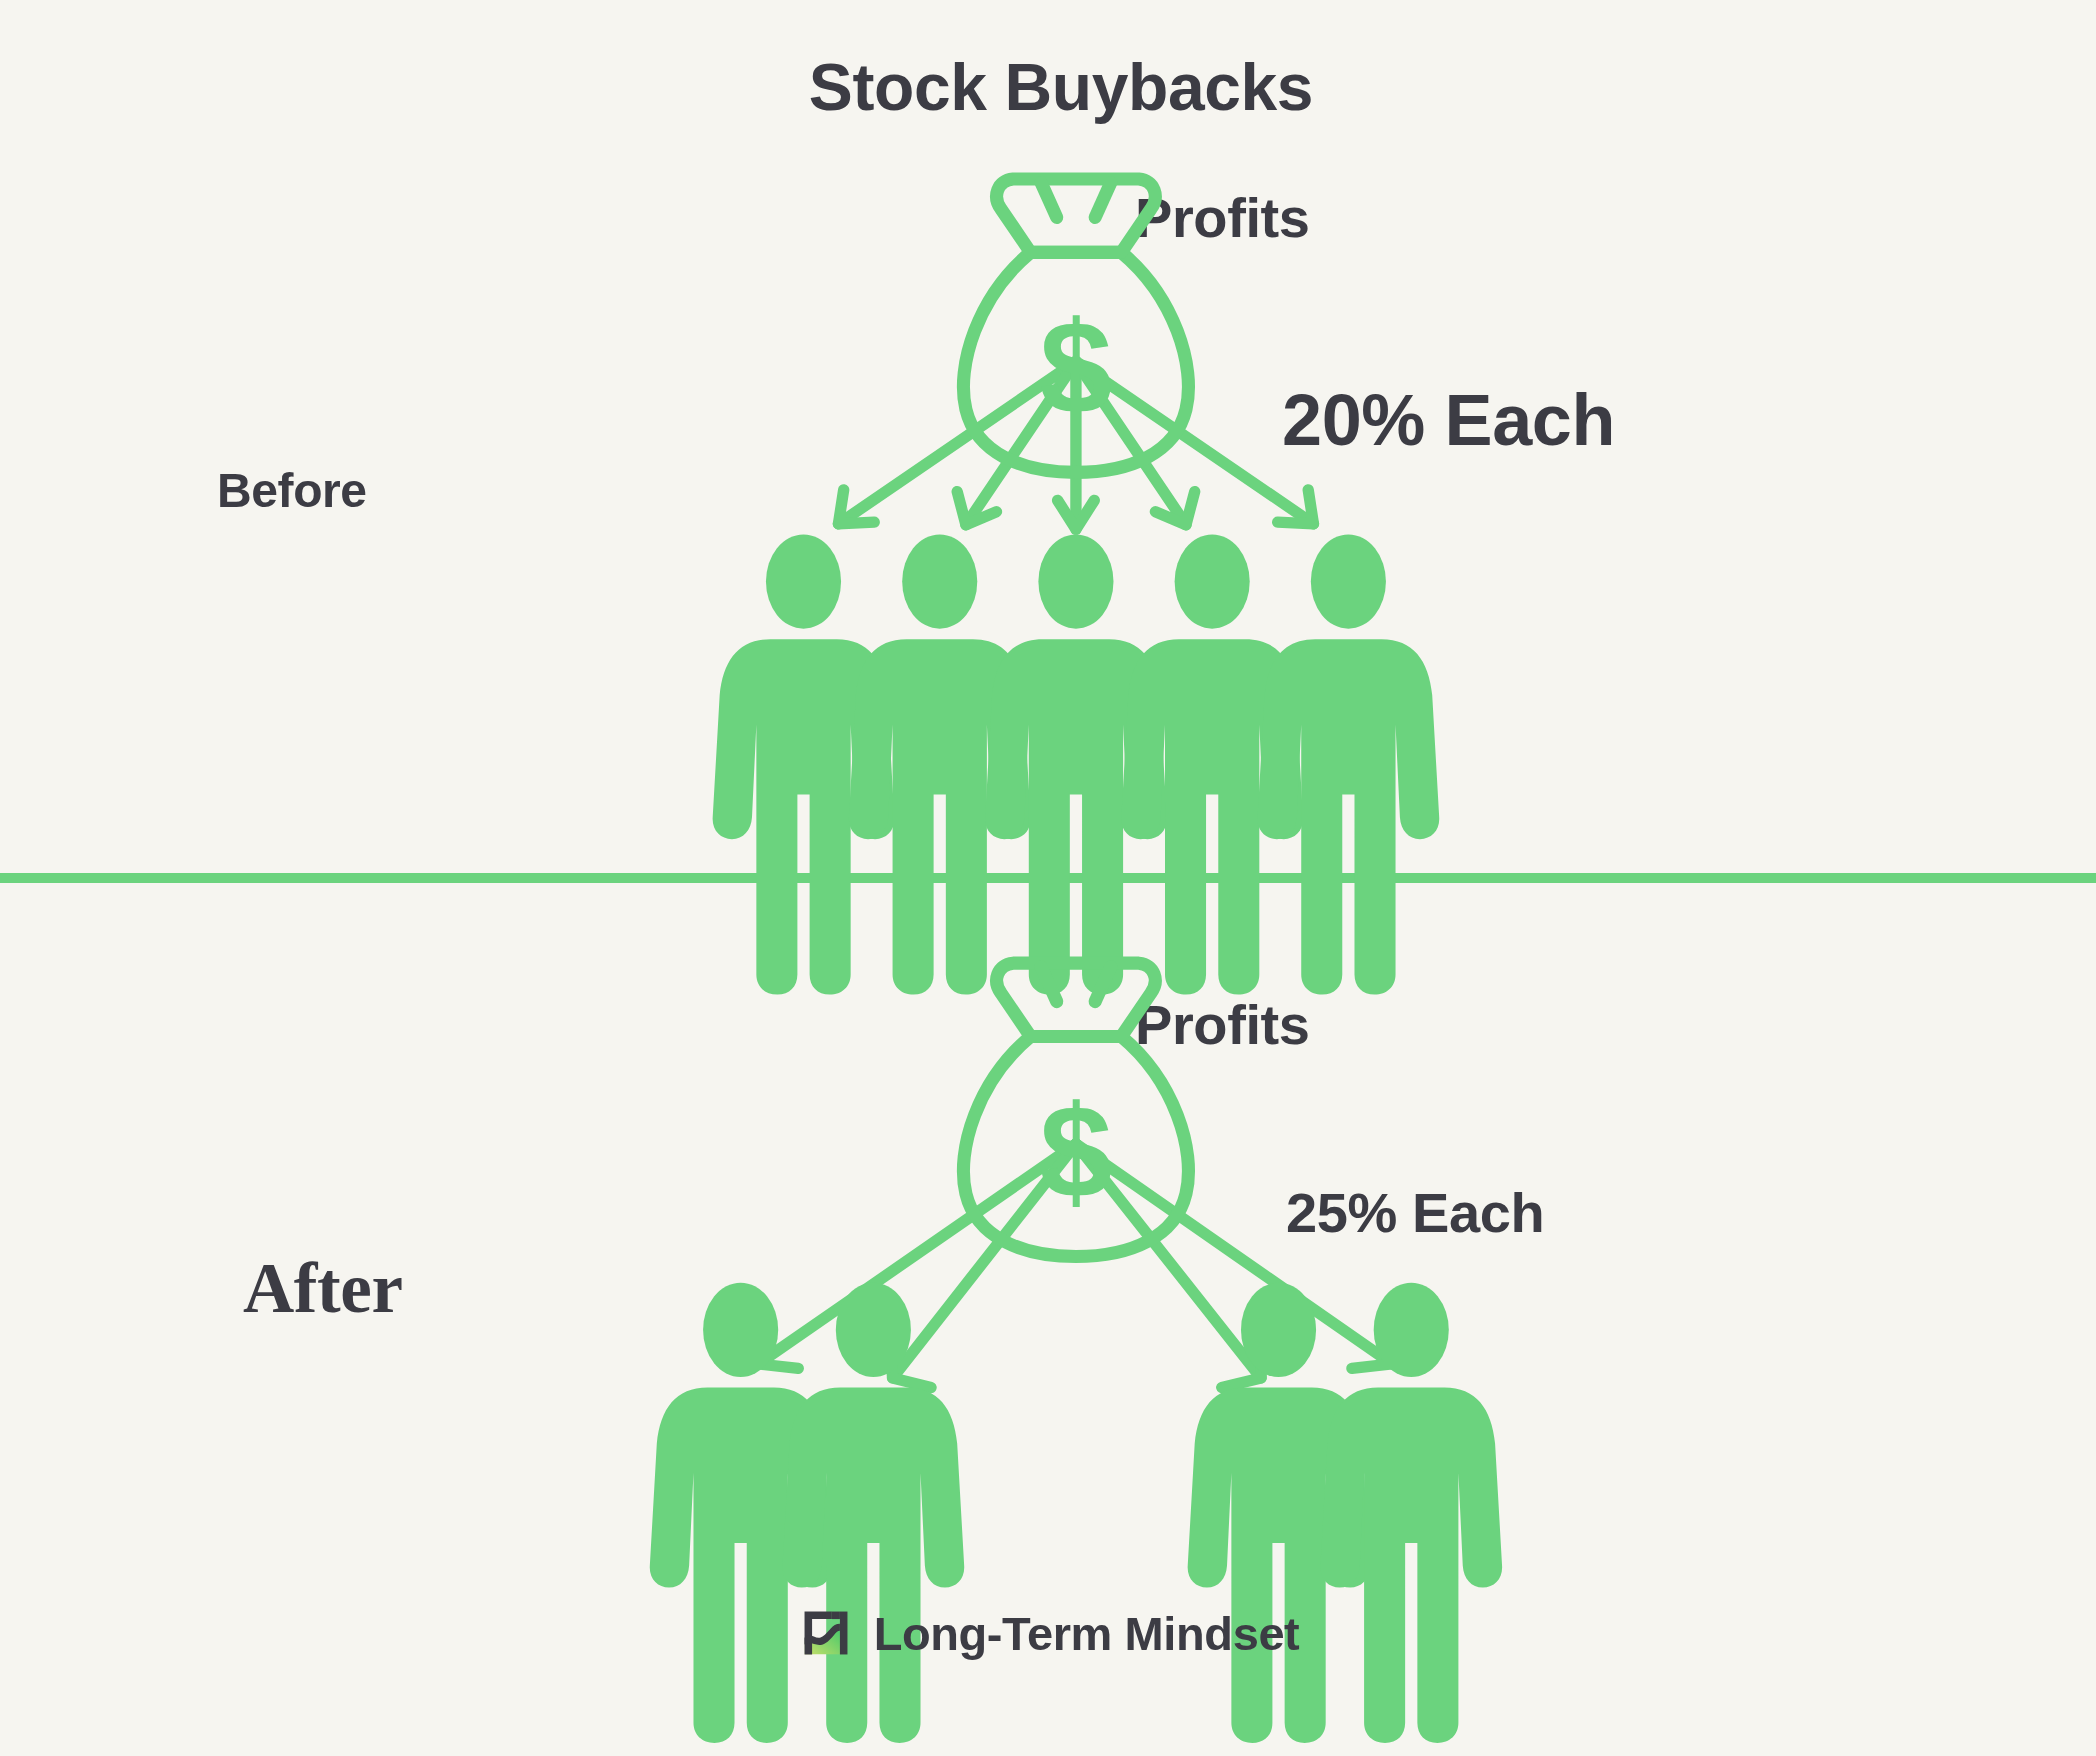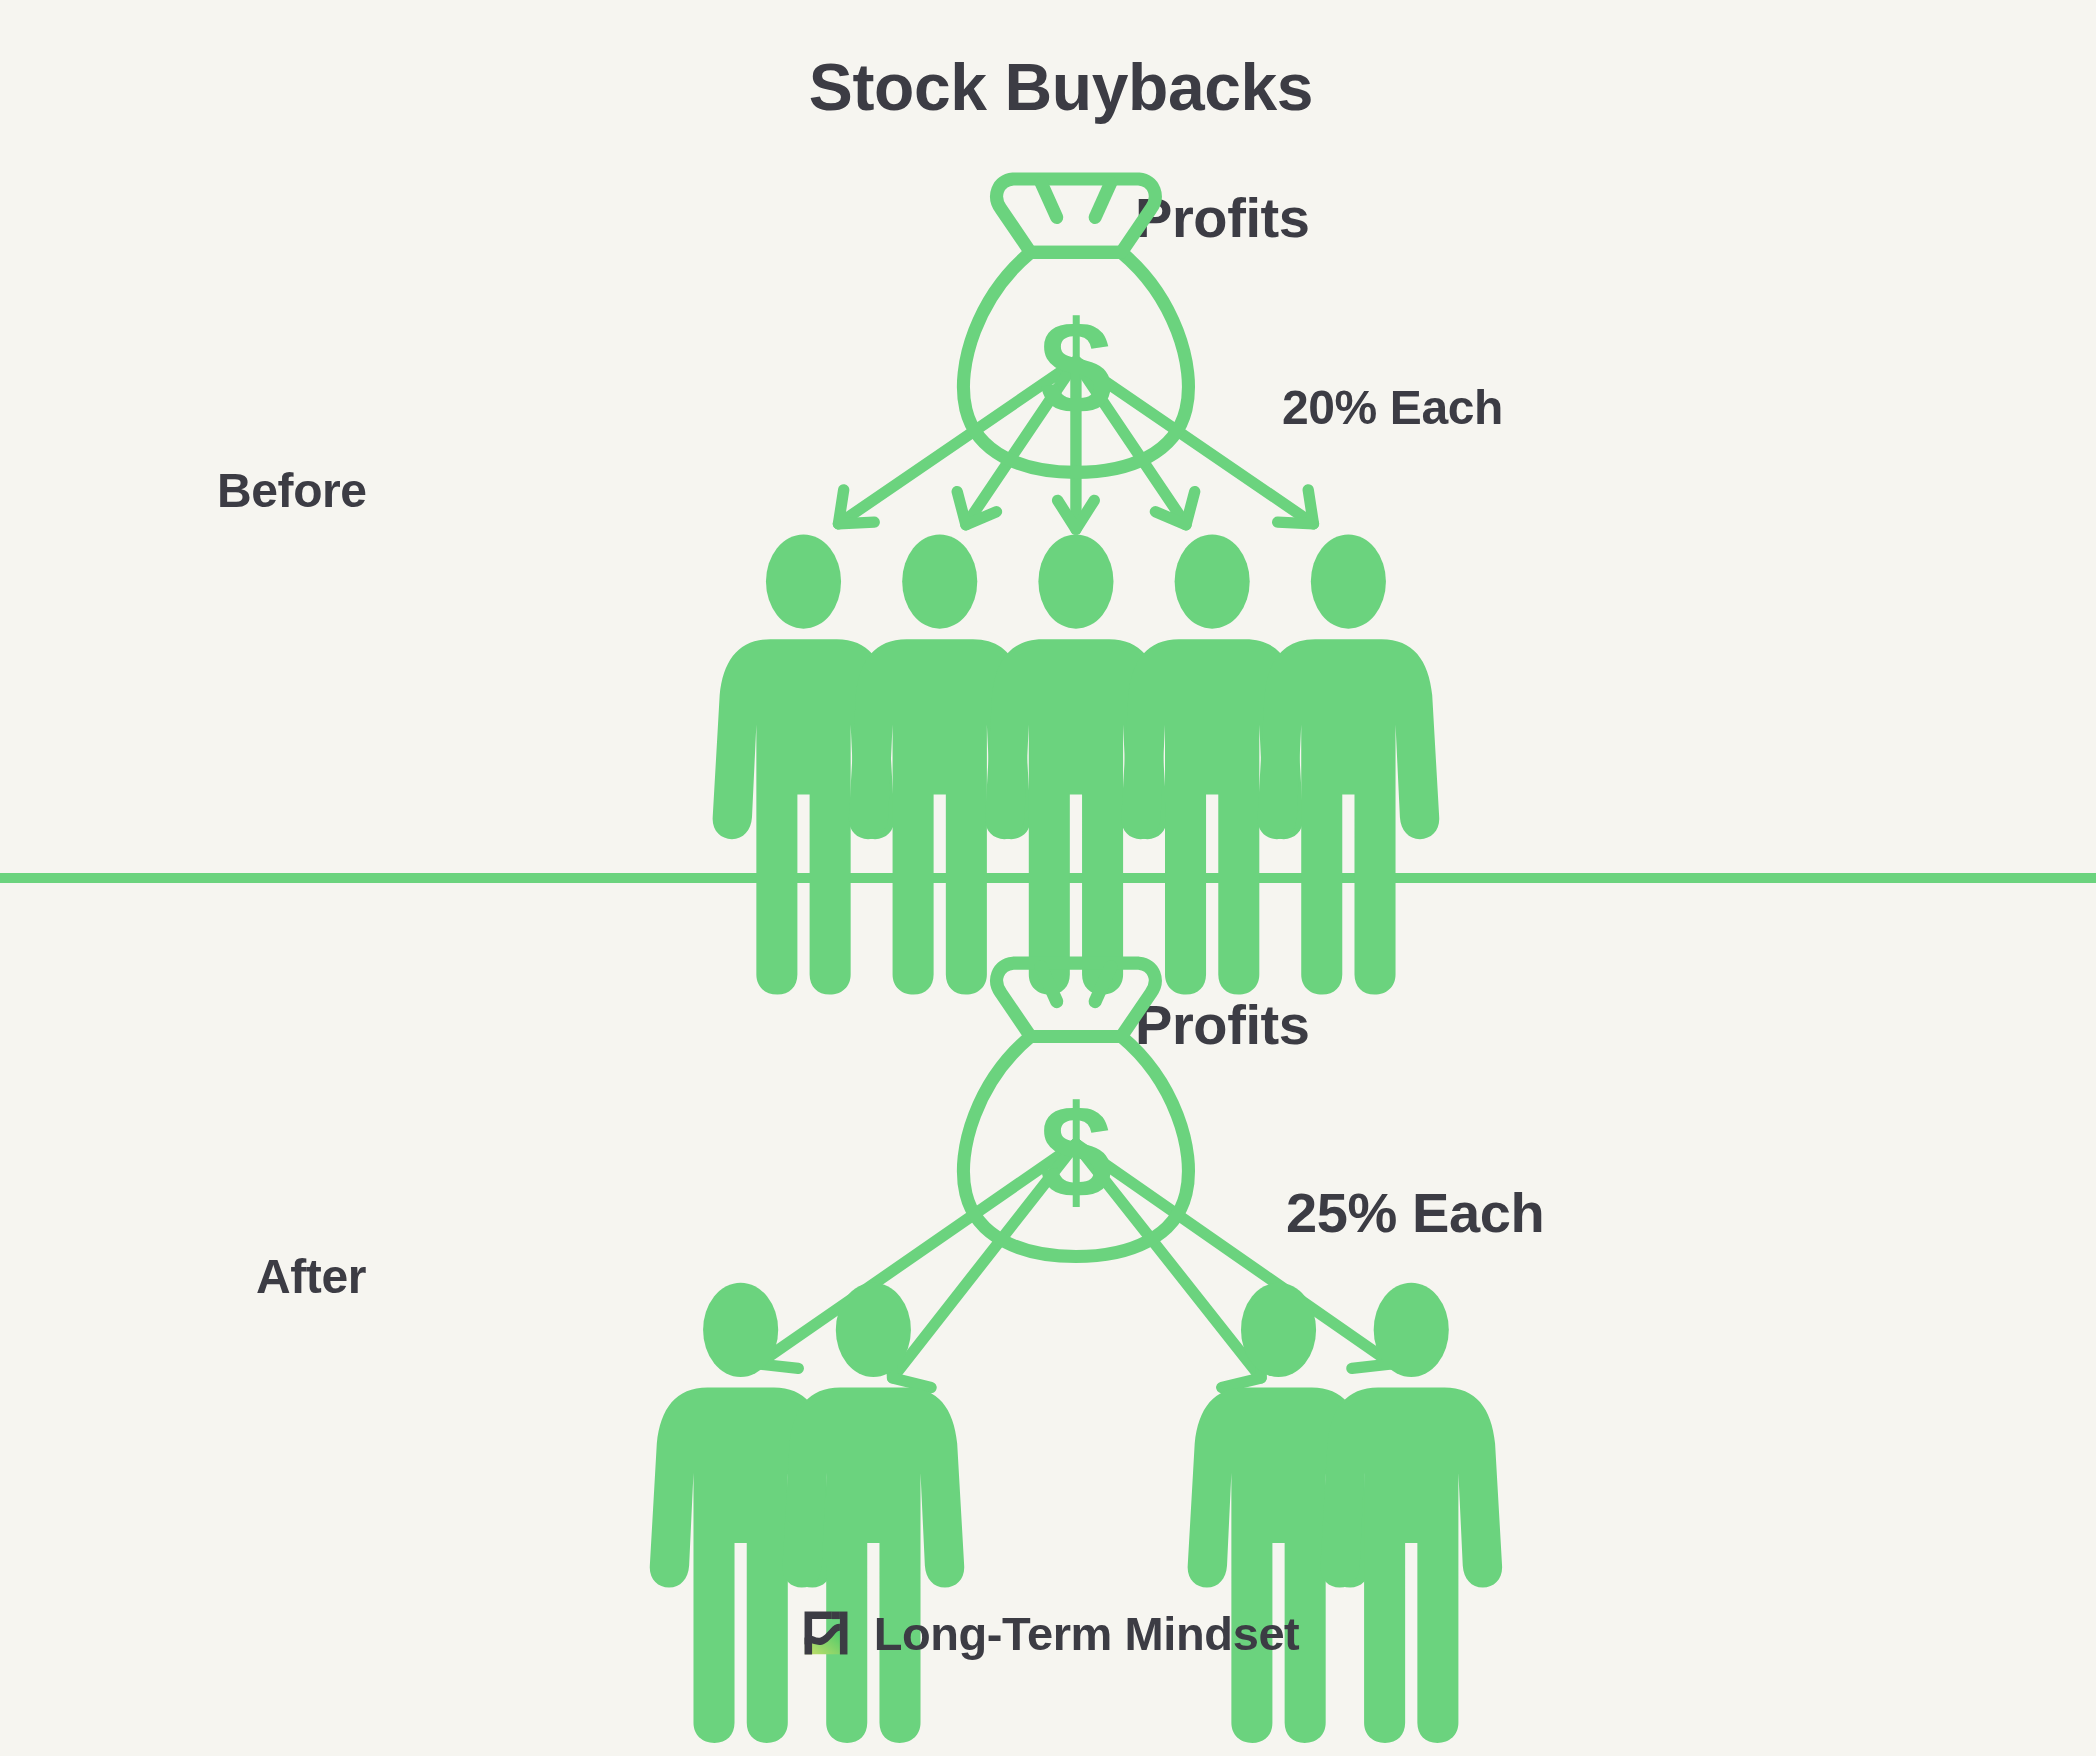--- a/index.html
+++ b/index.html
@@ -36,43 +36,44 @@
     padding-left: 26px;
   }
   #profits-top {
     left: 1135px;
     top: 190px;
     font-size: 56px;
   }
   #pct-top {
     left: 1282px;
     top: 384px;
-    font-size: 48px;
+    font-size: 72px;
     text-align: right;
   }
   #label-before {
     left: 217px;
     top: 467px;
     font-size: 48px;
   }
   #profits-bot {
     left: 1135px;
     top: 997px;
     font-size: 56px;
   }
   #pct-bot {
     left: 1286px;
     top: 1157px;
     font-size: 56px;
     margin-top: 28px;
   }
   #label-after {
-    left: 256px;
+    left: 243px;
     top: 1253px;
-    font-size: 48px;
+    font-size: 71px;
+    font-family: Liberation Serif, serif;
   }
 
   
   #divider {
     left: 0;
     top: 873px;
     width: 2096px;
     height: 9.6px;
     background: #6BD37E;
   }

